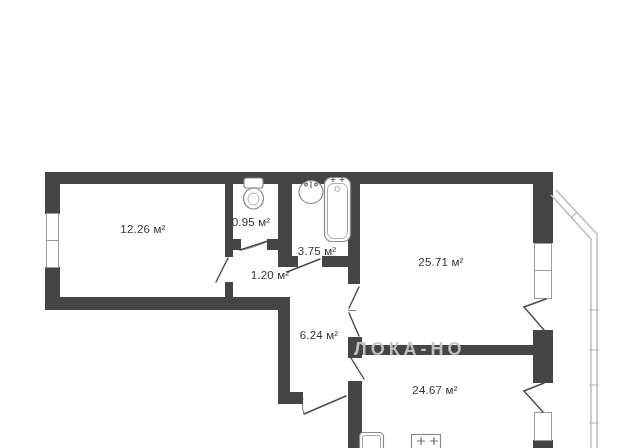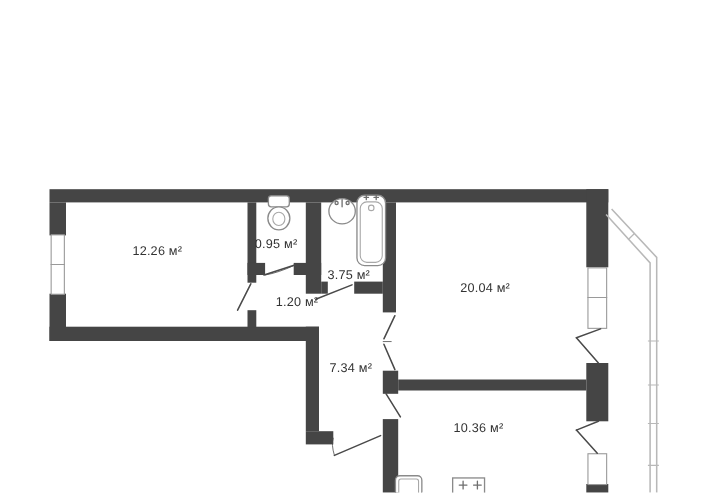--- a/index.html
+++ b/index.html
@@ -133,17 +133,18 @@
     <g>
       <rect class="fix" x="411.5" y="434.5" width="29" height="15"></rect>
       <path class="fix-dark" d="M417.5,441 h7 M421,437.5 v7 M430.5,441 h7 M434,437.5 v7"></path>
     </g>
   </svg>
 
   <div class="room-label" style="left:143px;top:229px">12.26 м²</div>
   <div class="room-label" style="left:251px;top:222px">0.95 м²</div>
   <div class="room-label" style="left:317px;top:251px">3.75 м²</div>
   <div class="room-label" style="left:270px;top:275px">1.20 м²</div>
-  <div class="room-label" style="left:441px;top:262px">20.04 м²</div>
-  <div class="room-label" style="left:319px;top:335px">7.34 м²</div>
-  <div class="room-label" style="left:435px;top:390px">10.36 м²</div>
+  <div class="room-label" style="left:441px;top:262px">25.71 м²</div>
+  <div class="room-label" style="left:319px;top:335px">6.24 м²</div>
+  <div class="room-label" style="left:435px;top:390px">24.67 м²</div>
 
+  <div class="watermark">ЛОКА-НО</div>
 </div>
 
 </body></html>

